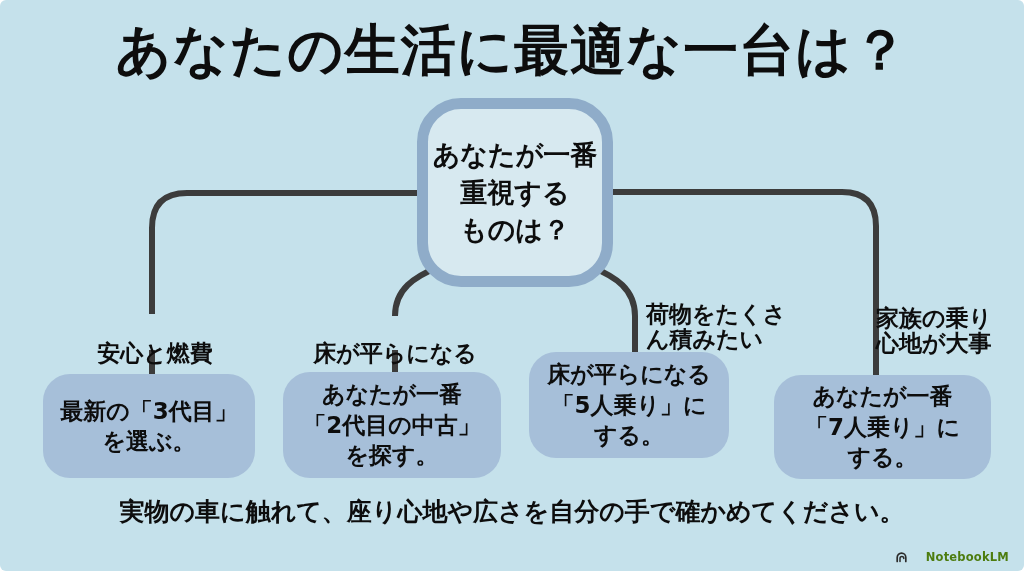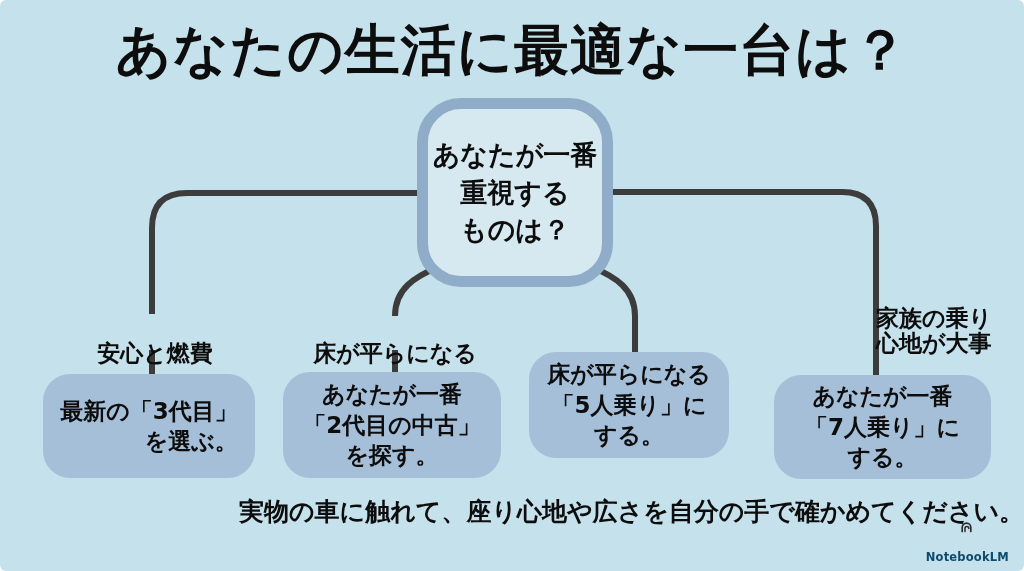--- a/index.html
+++ b/index.html
@@ -73,38 +73,37 @@
     position: absolute;
     z-index: 2;
     background: var(--box-fill, #a6bfd9);
     border-radius: 27px;
     display: flex; align-items: center; justify-content: center;
     text-align: center;
     font-size: 23px; font-weight: 800;
     line-height: 1.32;
     white-space: pre-line;
   }
-  .box-1 { left: 43px;  top: 374px; width: 212px; height: 104px; text-align: right; }
+  .box-1 { left: 43px;  top: 374px; width: 212px; height: 104px; }
   .box-2 { left: 283px; top: 372px; width: 218px; height: 106px; }
   .box-3 { left: 529px; top: 352px; width: 200px; height: 106px; align-items: center; }
   .box-4 { left: 774px; top: 375px; width: 217px; height: 104px; }
   .footer {
     position: absolute;
     left: 0; top: 496px; width: 100%;
-    text-align: right;
+    text-align: center;
     font-size: 25px; font-weight: 800;
     line-height: 1.28;
   }
   .watermark {
     position: absolute;
     right: 15px; bottom: 7px;
     display: flex; align-items: center; gap: 17px;
-    color: #0c4a6e;
+    color: #4d7c0f;
     z-index: 4;
-    flex-direction: column;
   }
   .watermark .wm-text {
     font-size: 11.5px;
     font-weight: 700;
     letter-spacing: 0.2px;
   }
   .watermark svg { display: block; }
 </style>
 </head>
 <body>
@@ -127,20 +126,22 @@
   </svg>
 
   <div class="center-node">
     <span>あなたが一番
 重視する
 ものは？</span>
   </div>
 
   <div class="branch-label centered label-1">安心と燃費</div>
   <div class="branch-label centered label-2">床が平らになる</div>
+  <div class="branch-label label-3">荷物をたくさ
+ん積みたい</div>
   <div class="branch-label label-4">家族の乗り
 心地が大事</div>
 
   <div class="result-box box-1">
     <span>最新の「3代目」
 を選ぶ。</span>
   </div>
   <div class="result-box box-2">
     <span>あなたが一番
 「2代目の中古」

